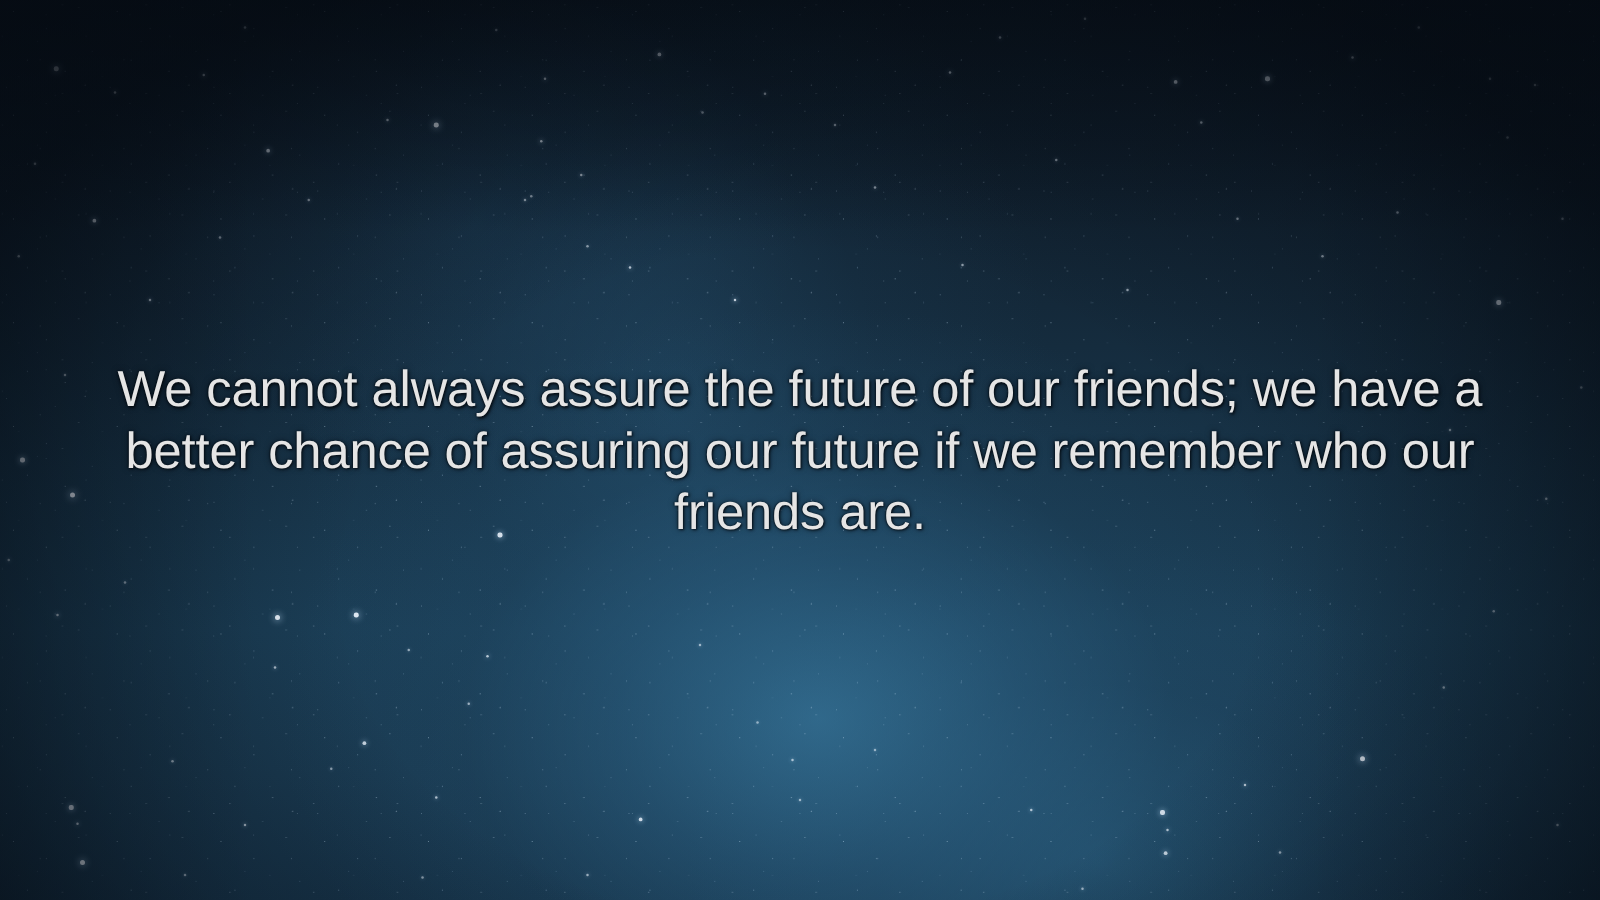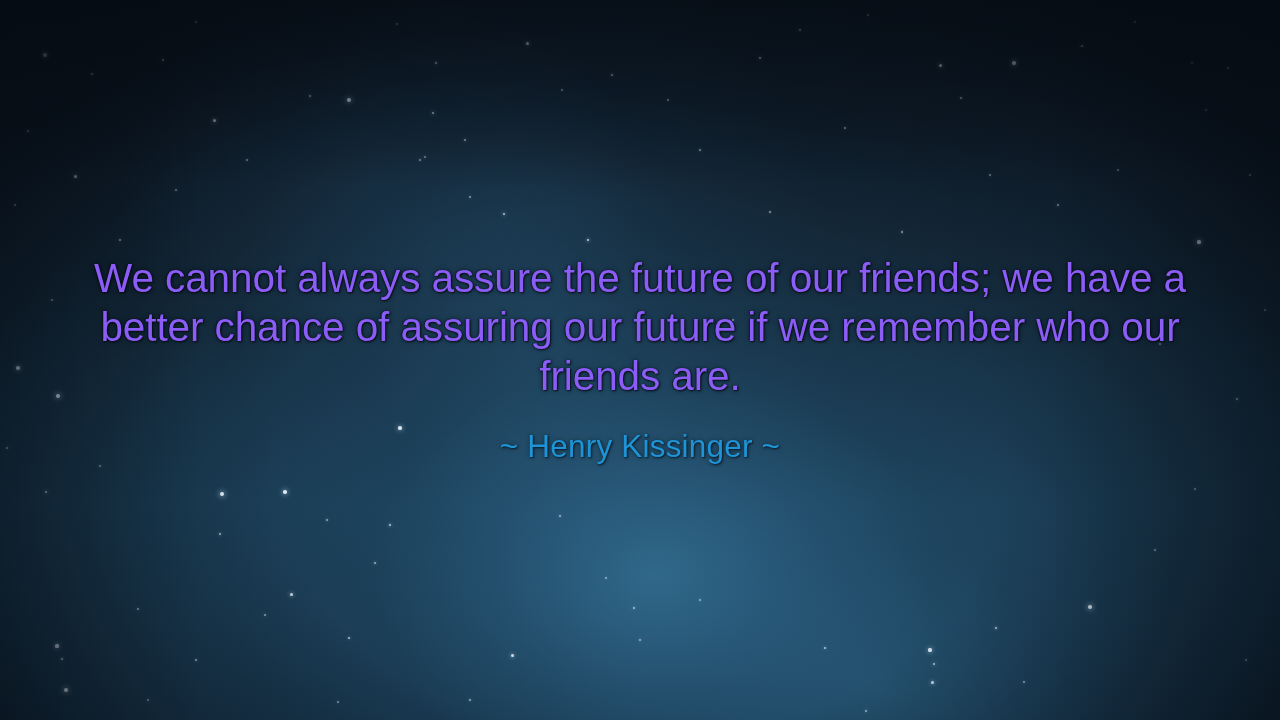--- a/index.html
+++ b/index.html
@@ -126,21 +126,21 @@
     align-items: center;
     justify-content: center;
     padding: 0 82px;
     z-index: 10;
   }
 
   #quote-text {
     width: 100%;
     max-width: 1118px;
     text-align: center;
-    color: #8b5cf6;
+    color: #e5e5e5;
     font-family: "Liberation Sans", sans-serif;
     font-size: 40.5px;
     font-weight: 400;
     line-height: 49px;
     letter-spacing: -0.1px;
     text-shadow:
       1px 1px 2px rgba(4,10,16,0.88),
       0 0 5px rgba(4,10,16,0.55),
       -1px 0 1px rgba(4,10,16,0.45);
     white-space: pre-wrap;
@@ -259,16 +259,15 @@
       <div class="star" style="left: 1056.9px; top: 203.9px; width: 2.2px; height: 2.2px; opacity: 0.6; background: rgb(238, 246, 255); box-shadow: rgba(190, 218, 245, 0.27) 0px 0px 2.9px 0.8px;"></div>
       <div class="star" style="left: 989px; top: 174px; width: 2px; height: 2px; opacity: 0.55; background: rgb(238, 246, 255); box-shadow: rgba(190, 218, 245, 0.25) 0px 0px 2.6px 0.7px;"></div>
       <div class="star" style="left: 900.9px; top: 230.9px; width: 2.2px; height: 2.2px; opacity: 0.6; background: rgb(238, 246, 255); box-shadow: rgba(190, 218, 245, 0.27) 0px 0px 2.9px 0.8px;"></div>
       <div class="star" style="left: 732px; top: 319px; width: 2px; height: 2px; opacity: 0.55; background: rgb(238, 246, 255); box-shadow: rgba(190, 218, 245, 0.25) 0px 0px 2.6px 0.7px;"></div>
       <div class="star" style="left: 1158.9px; top: 342.9px; width: 2.2px; height: 2.2px; opacity: 0.58; background: rgb(238, 246, 255); box-shadow: rgba(190, 218, 245, 0.26) 0px 0px 2.9px 0.8px;"></div>
     </div>
   <div class="sky-layer" id="sky-vignette"></div>
 
   <div id="quote-block">
     <div id="quote-text">We cannot always assure the future of our friends; we have a better chance of assuring our future if we remember who our friends are.</div>
-    <div id="quote-author">~ Henry Kissinger ~</div>
   </div>
 
 </div>
 
 </body></html>

